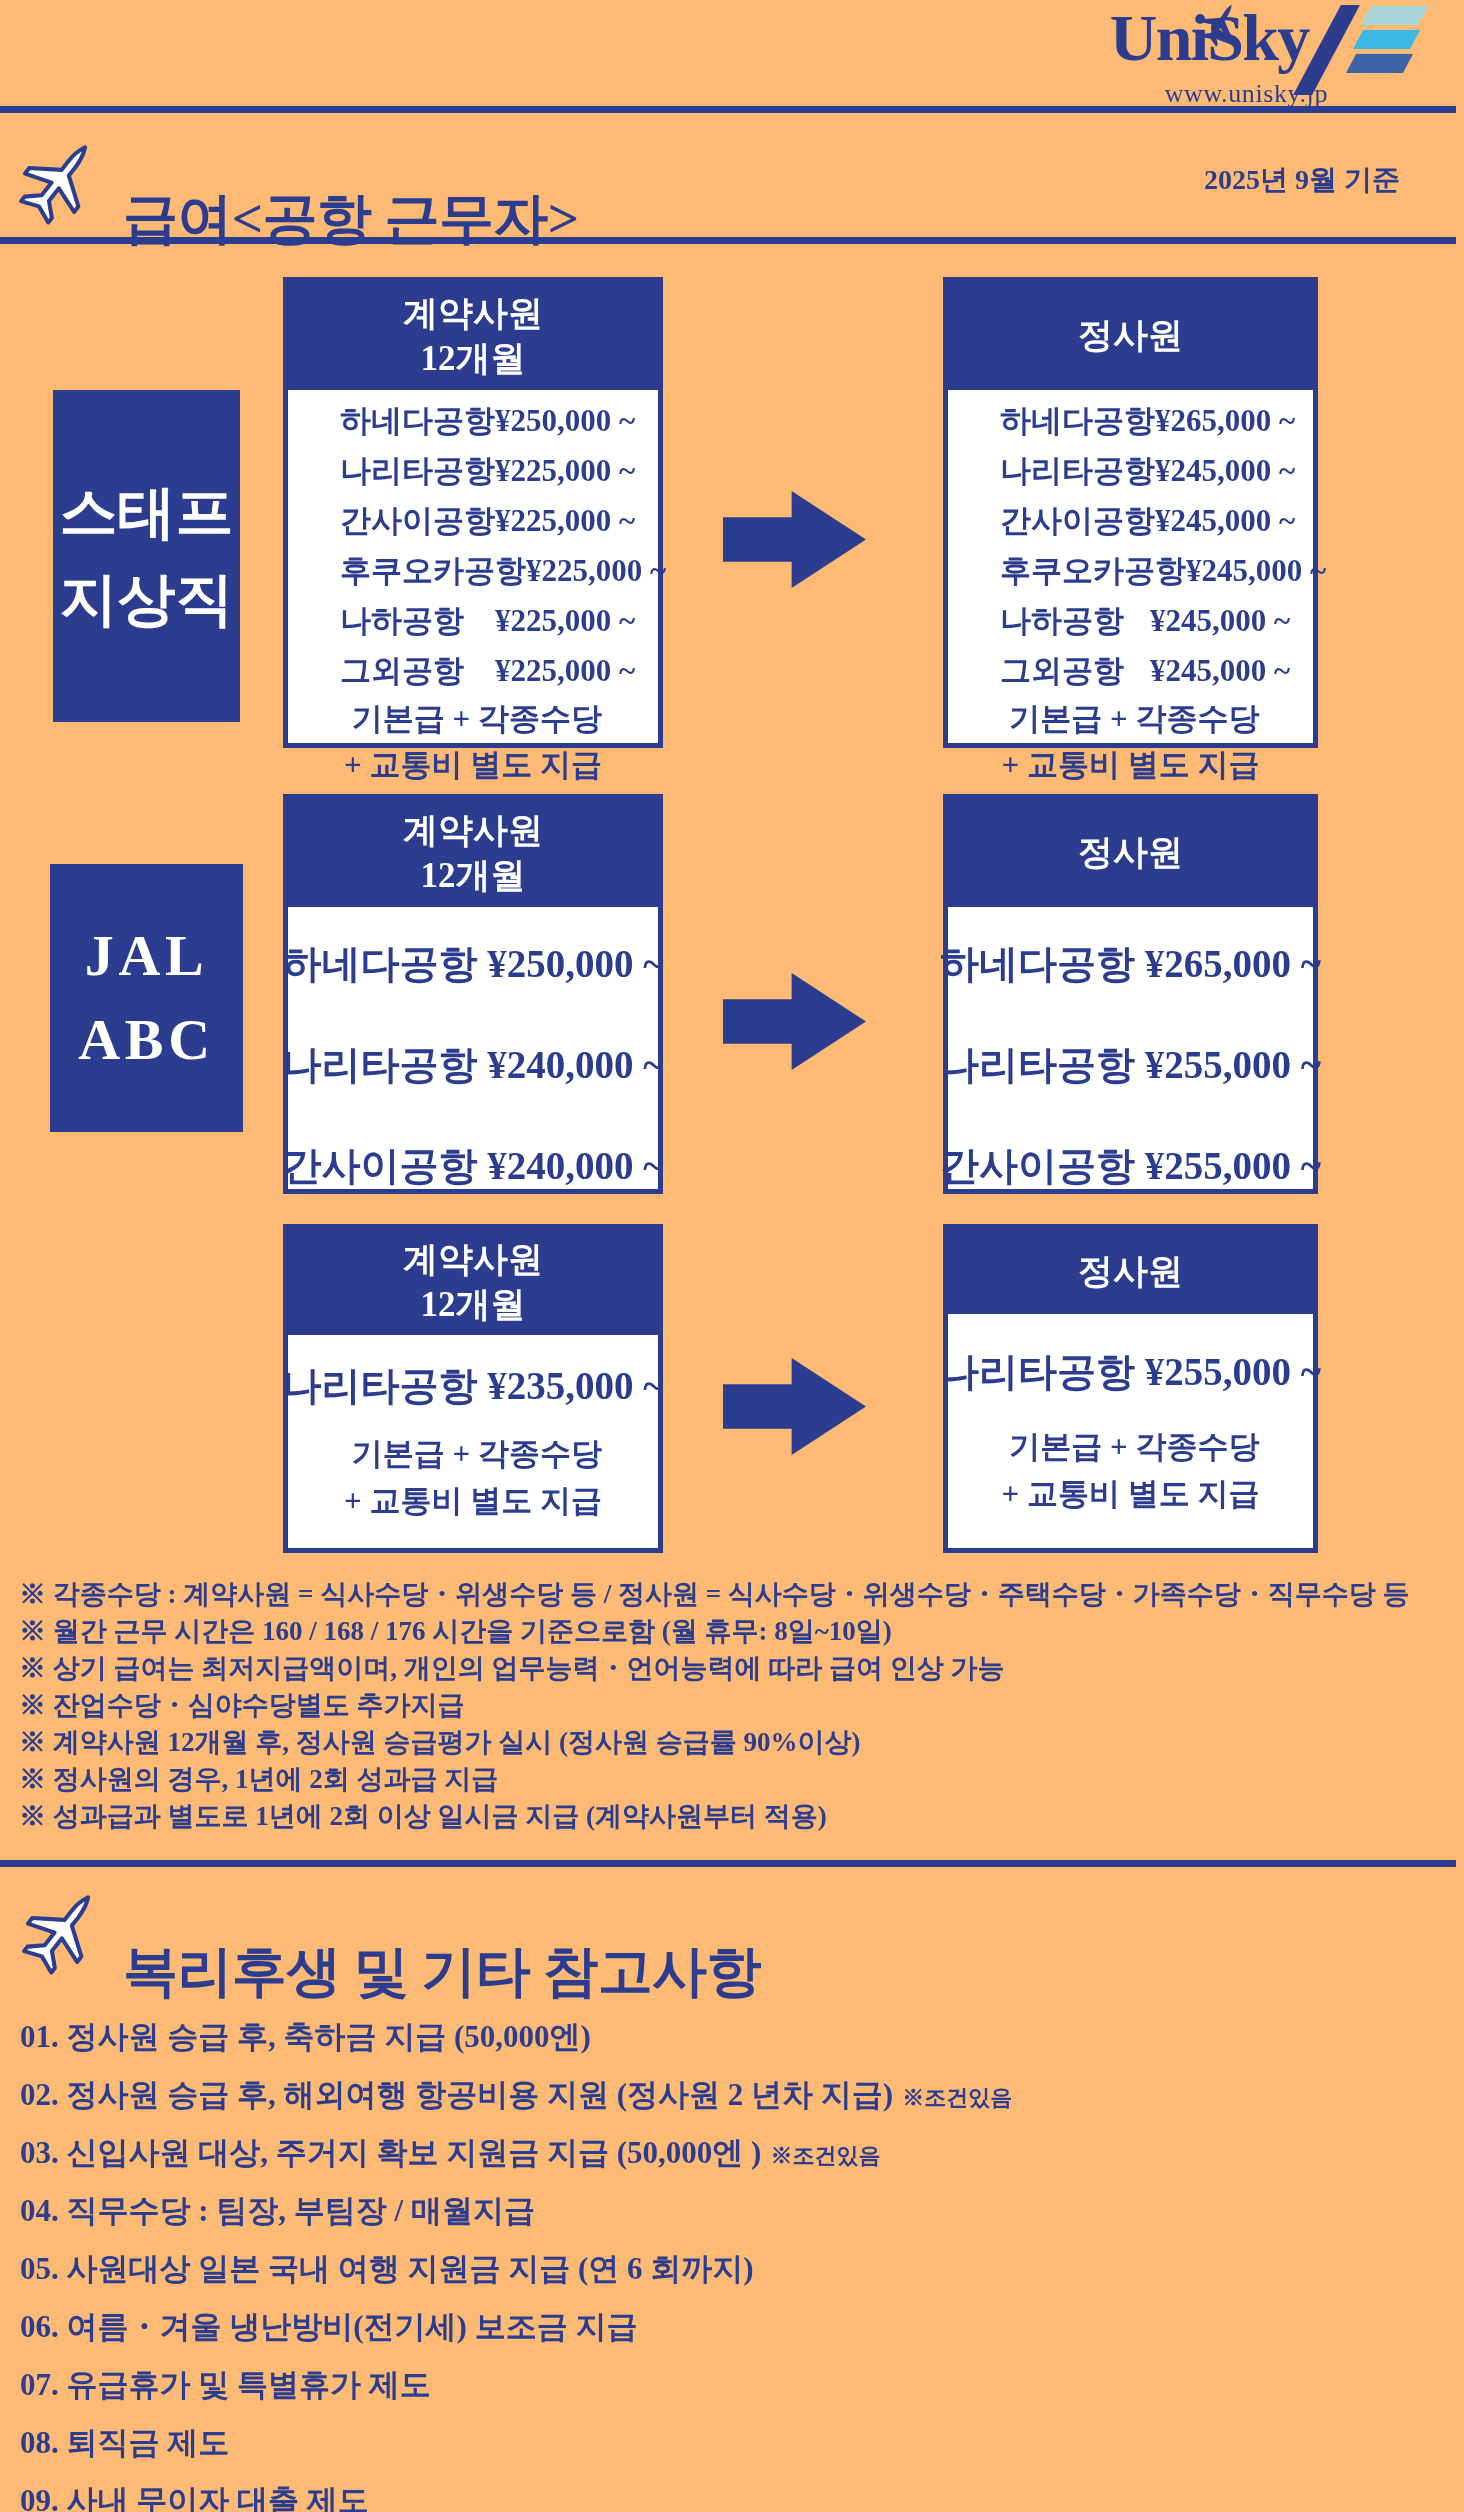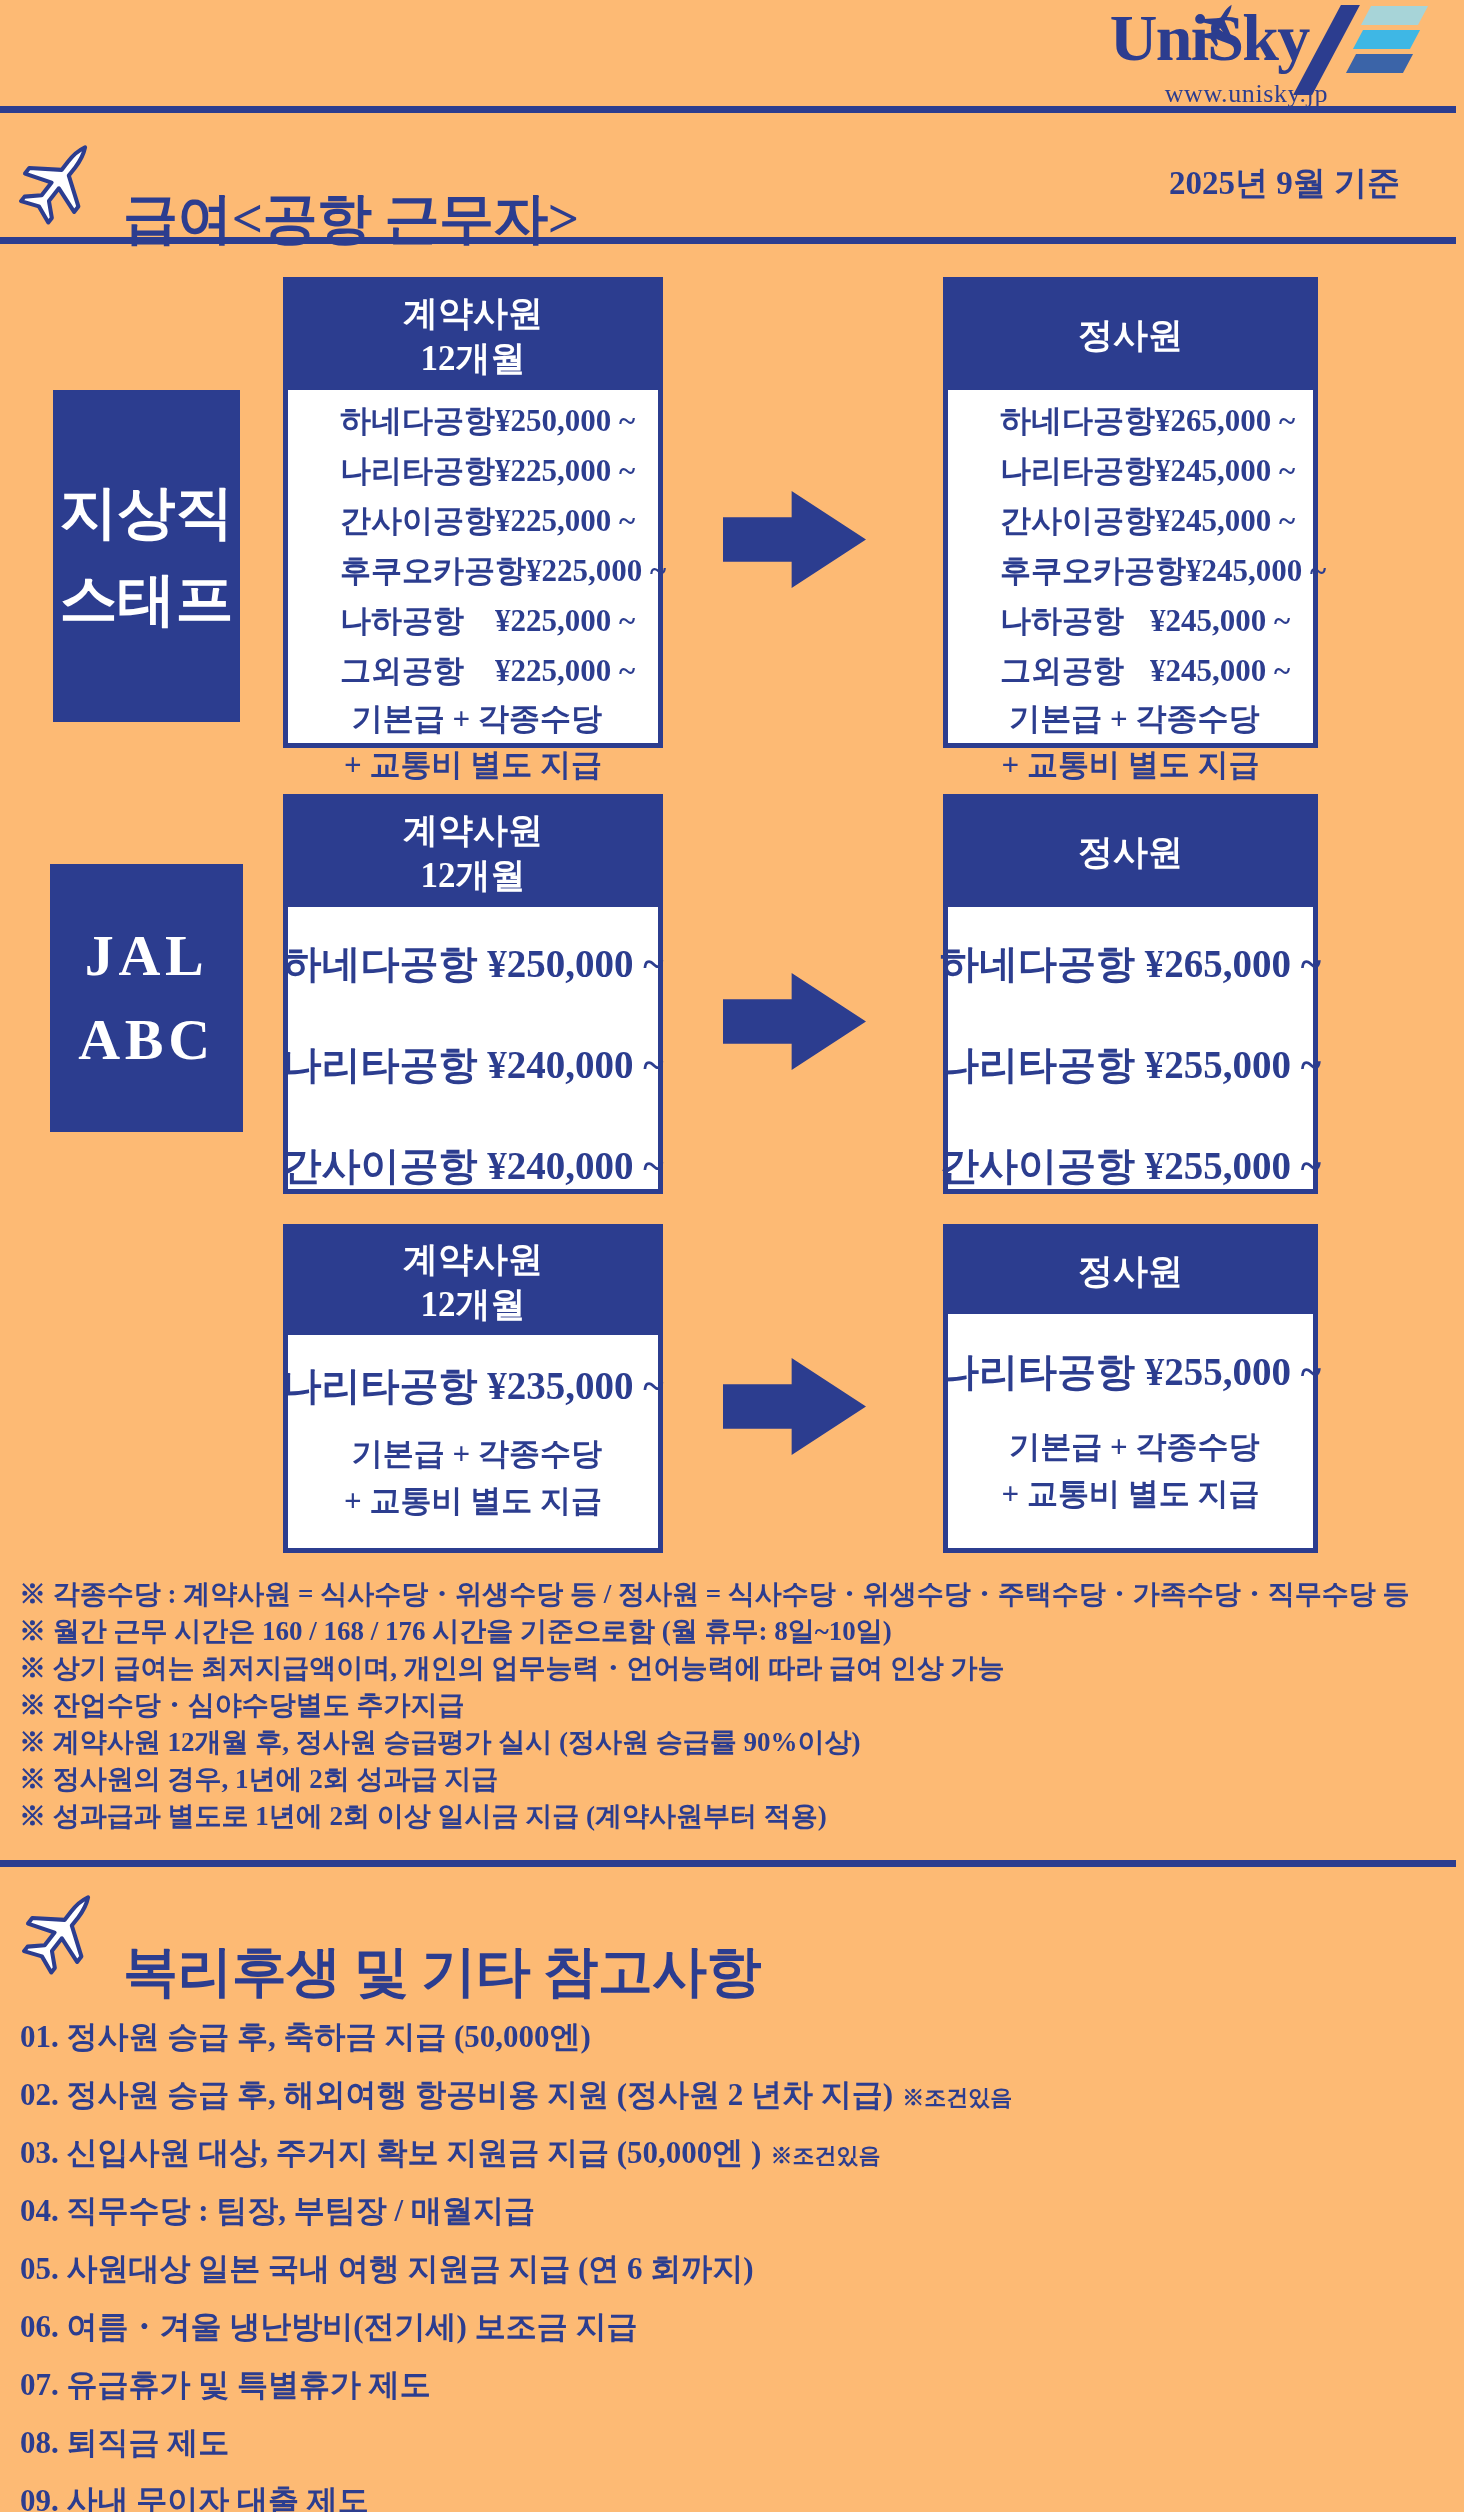--- a/index.html
+++ b/index.html
@@ -25,21 +25,21 @@
   .d1{top:106px;}.d2{top:237px;}.d3{top:1860px;}
 
   
   .plane-big{position:absolute;width:81px;height:90px;}
   .plane-big svg{width:100%;height:100%;transform:rotate(38deg);}
   .p1{left:19px;top:135px;}
   .p2{left:22px;top:1885px;}
   .sec-title{position:absolute;font-size:55px;font-weight:bold;color:var(--navy);white-space:nowrap;letter-spacing:-0.6px;text-align:center;}
   .t1{left:123px;top:145px;}
   .t2{left:123px;top:1898px;}
-  .date-note{position:absolute;right:64px;top:161px;font-size:33px;font-weight:bold;color:var(--navy);}
+  .date-note{position:absolute;right:64px;top:161px;font-size:28px;font-weight:bold;color:var(--navy);}
 
   
   .row{position:absolute;left:0;width:1464px;}
   .row1{top:277px;height:471px;}
   .row2{top:794px;height:400px;}
   .row3{top:1224px;height:329px;}
 
   .label-box{position:absolute;background:var(--navy);color:#fff;font-weight:bold;
              display:flex;flex-direction:column;justify-content:center;align-items:center;text-align:center;}
   .lb1{left:53px;top:113px;width:187px;height:332px;font-size:58px;line-height:1.5;}
@@ -109,22 +109,22 @@
         <path fill="#ffffff" stroke="#2c3d8f" stroke-width="3.5" stroke-linejoin="round" d="M30 3 C33 9 34 15 34 22 L34 31 L57 47 L57 53 L34 45 L34 59 L45 69 L45 74 L30 68 L15 74 L15 69 L26 59 L26 45 L3 53 L3 47 L26 31 L26 22 C26 15 27 9 30 3 Z"></path>
       </svg>
   </span>
   <h1 class="sec-title t1">급여&lt;공항 근무자&gt;</h1>
   <div class="date-note">2025년 9월 기준</div>
 
   <div class="divider d2"></div>
 
   <div class="row row1">
     <div class="label-box lb1">
+      <div>스태프</div>
       <div>지상직</div>
-      <div>스태프</div>
     </div>
 
     <div class="box cbox">
       <div class="box-head head-r1">
         <div>계약사원</div>
         <div>12개월</div>
       </div>
       <div class="box-body">
         <div class="price-table">
           <div class="pt-row">

